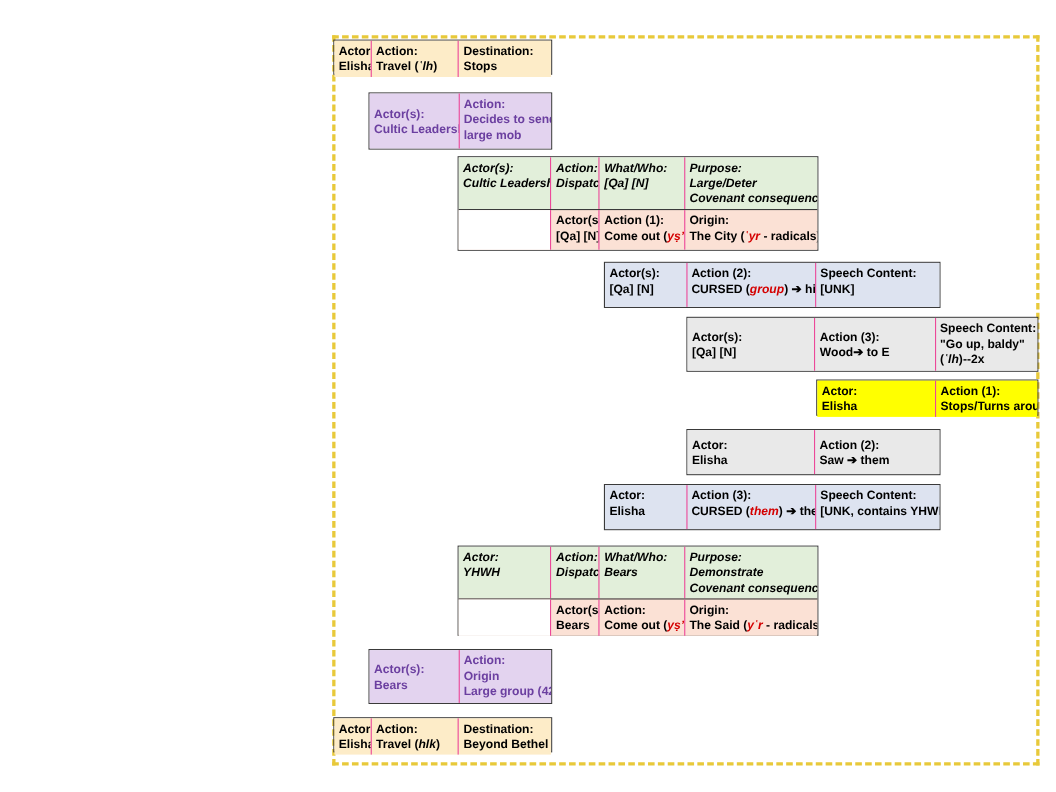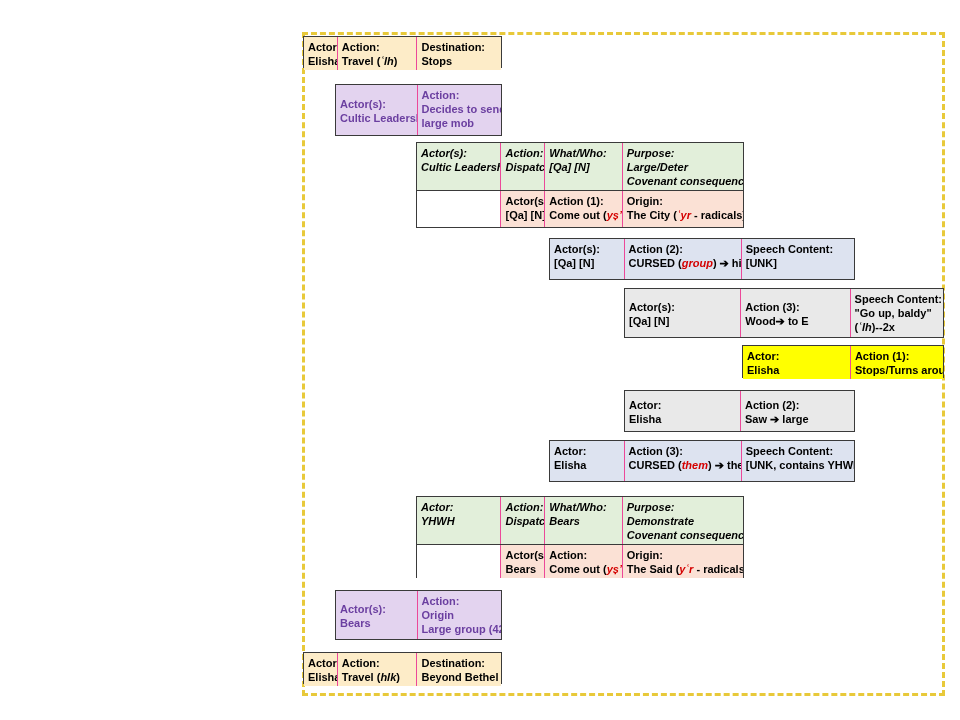--- a/index.html
+++ b/index.html
@@ -198,21 +198,21 @@
   </div>
 
   <div class="blk" style="left:624px; top:390px; width:231px; height:42px;">
     <div class="row gray">
       <div class="cell" style="width:116px; display:flex; flex-direction:column; justify-content:center;">
         <span class="ln">Actor:</span>
         <span class="ln">Elisha</span>
       </div>
       <div class="cell" style="width:115px; display:flex; flex-direction:column; justify-content:center;">
         <span class="ln">Action (2):</span>
-        <span class="ln arrow">Saw ➔ large</span>
+        <span class="ln arrow">Saw ➔ them</span>
       </div>
     </div>
   </div>
 
   <div class="blk" style="left:549px; top:440px; width:306px; height:42px;">
     <div class="row blue">
       <div class="cell" style="width:74px;">
         <span class="ln">Actor:</span>
         <span class="ln">Elisha</span>
       </div>

